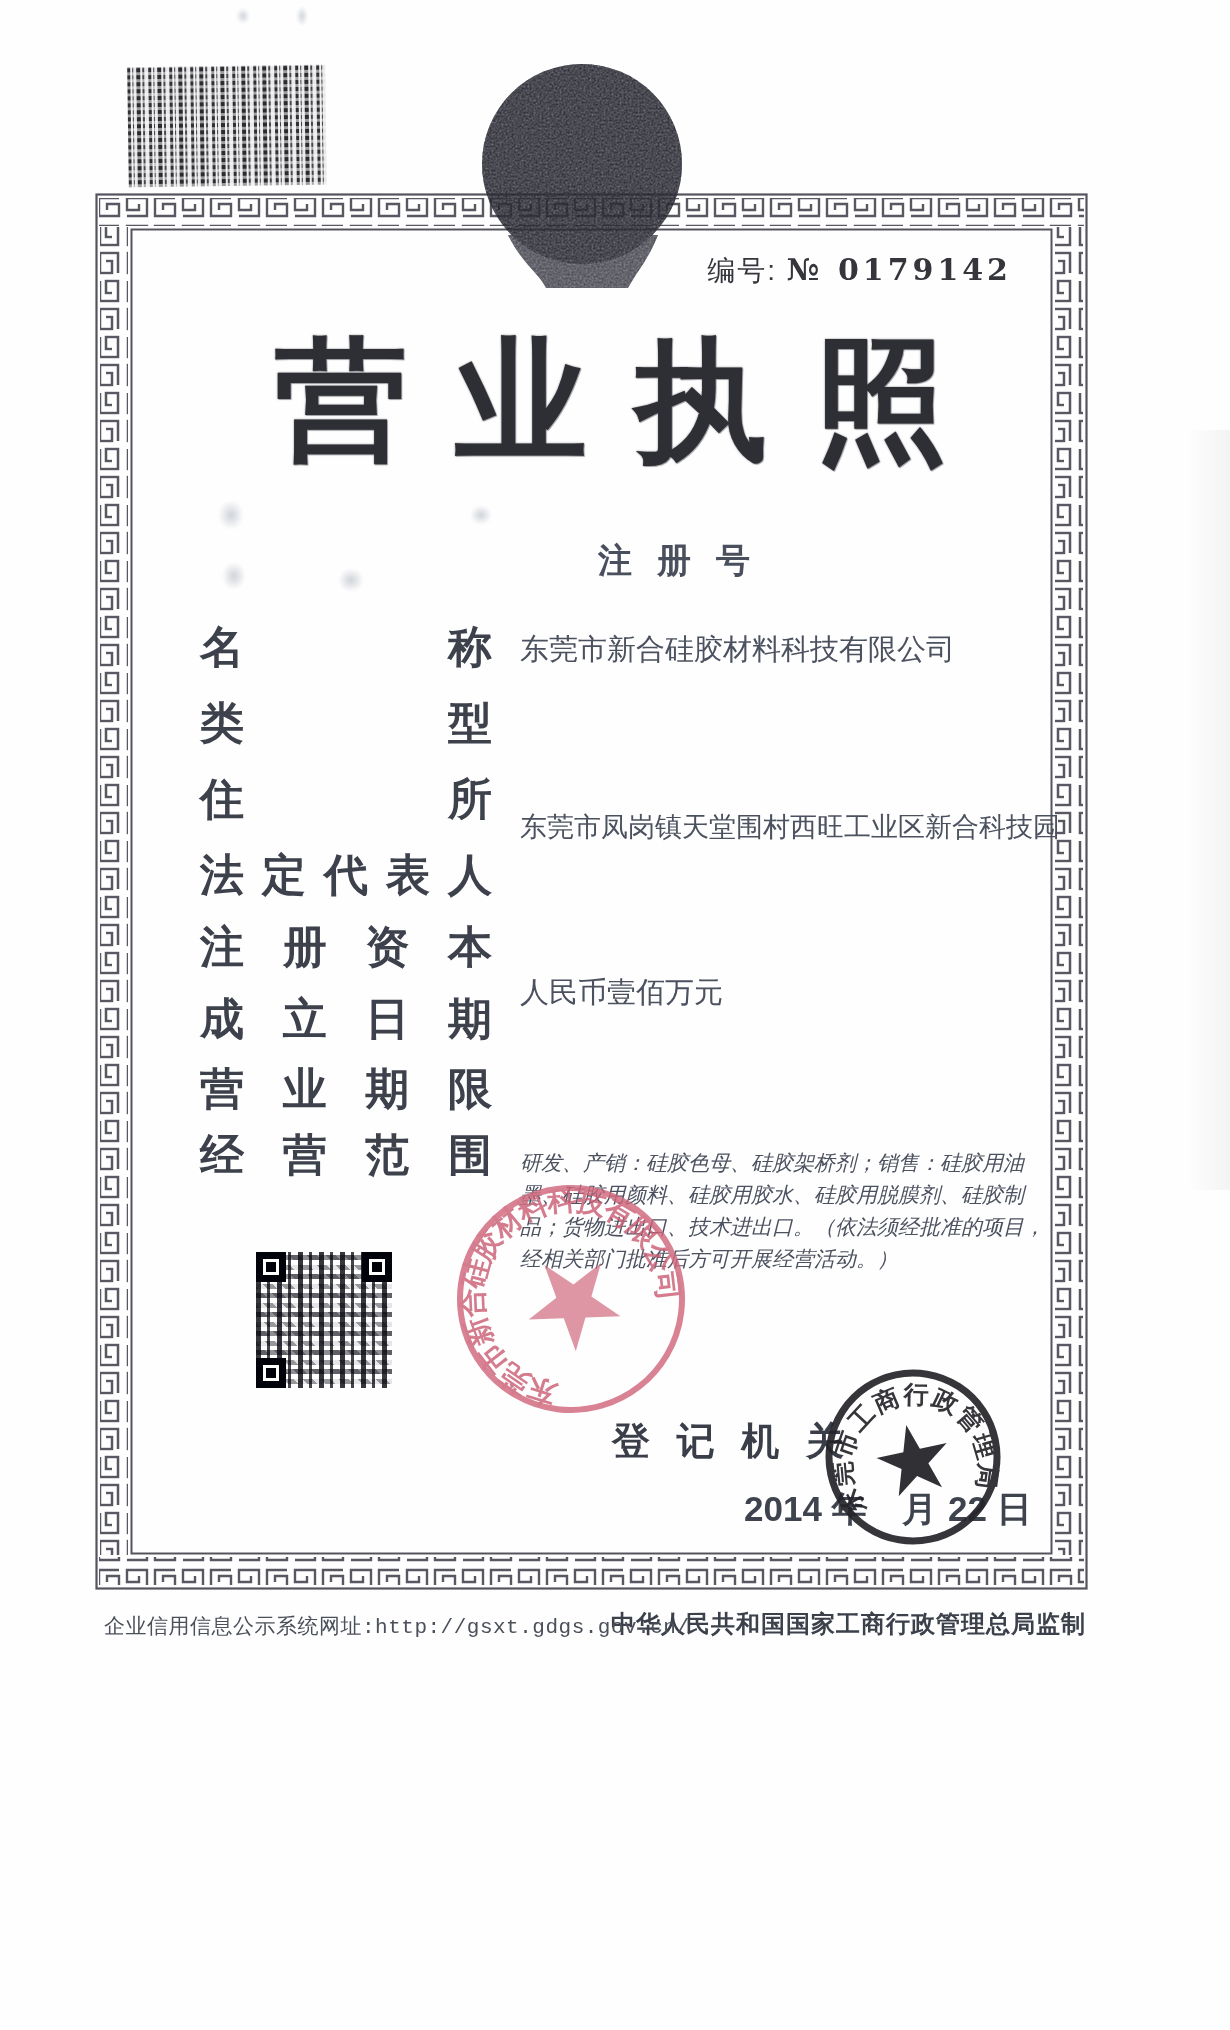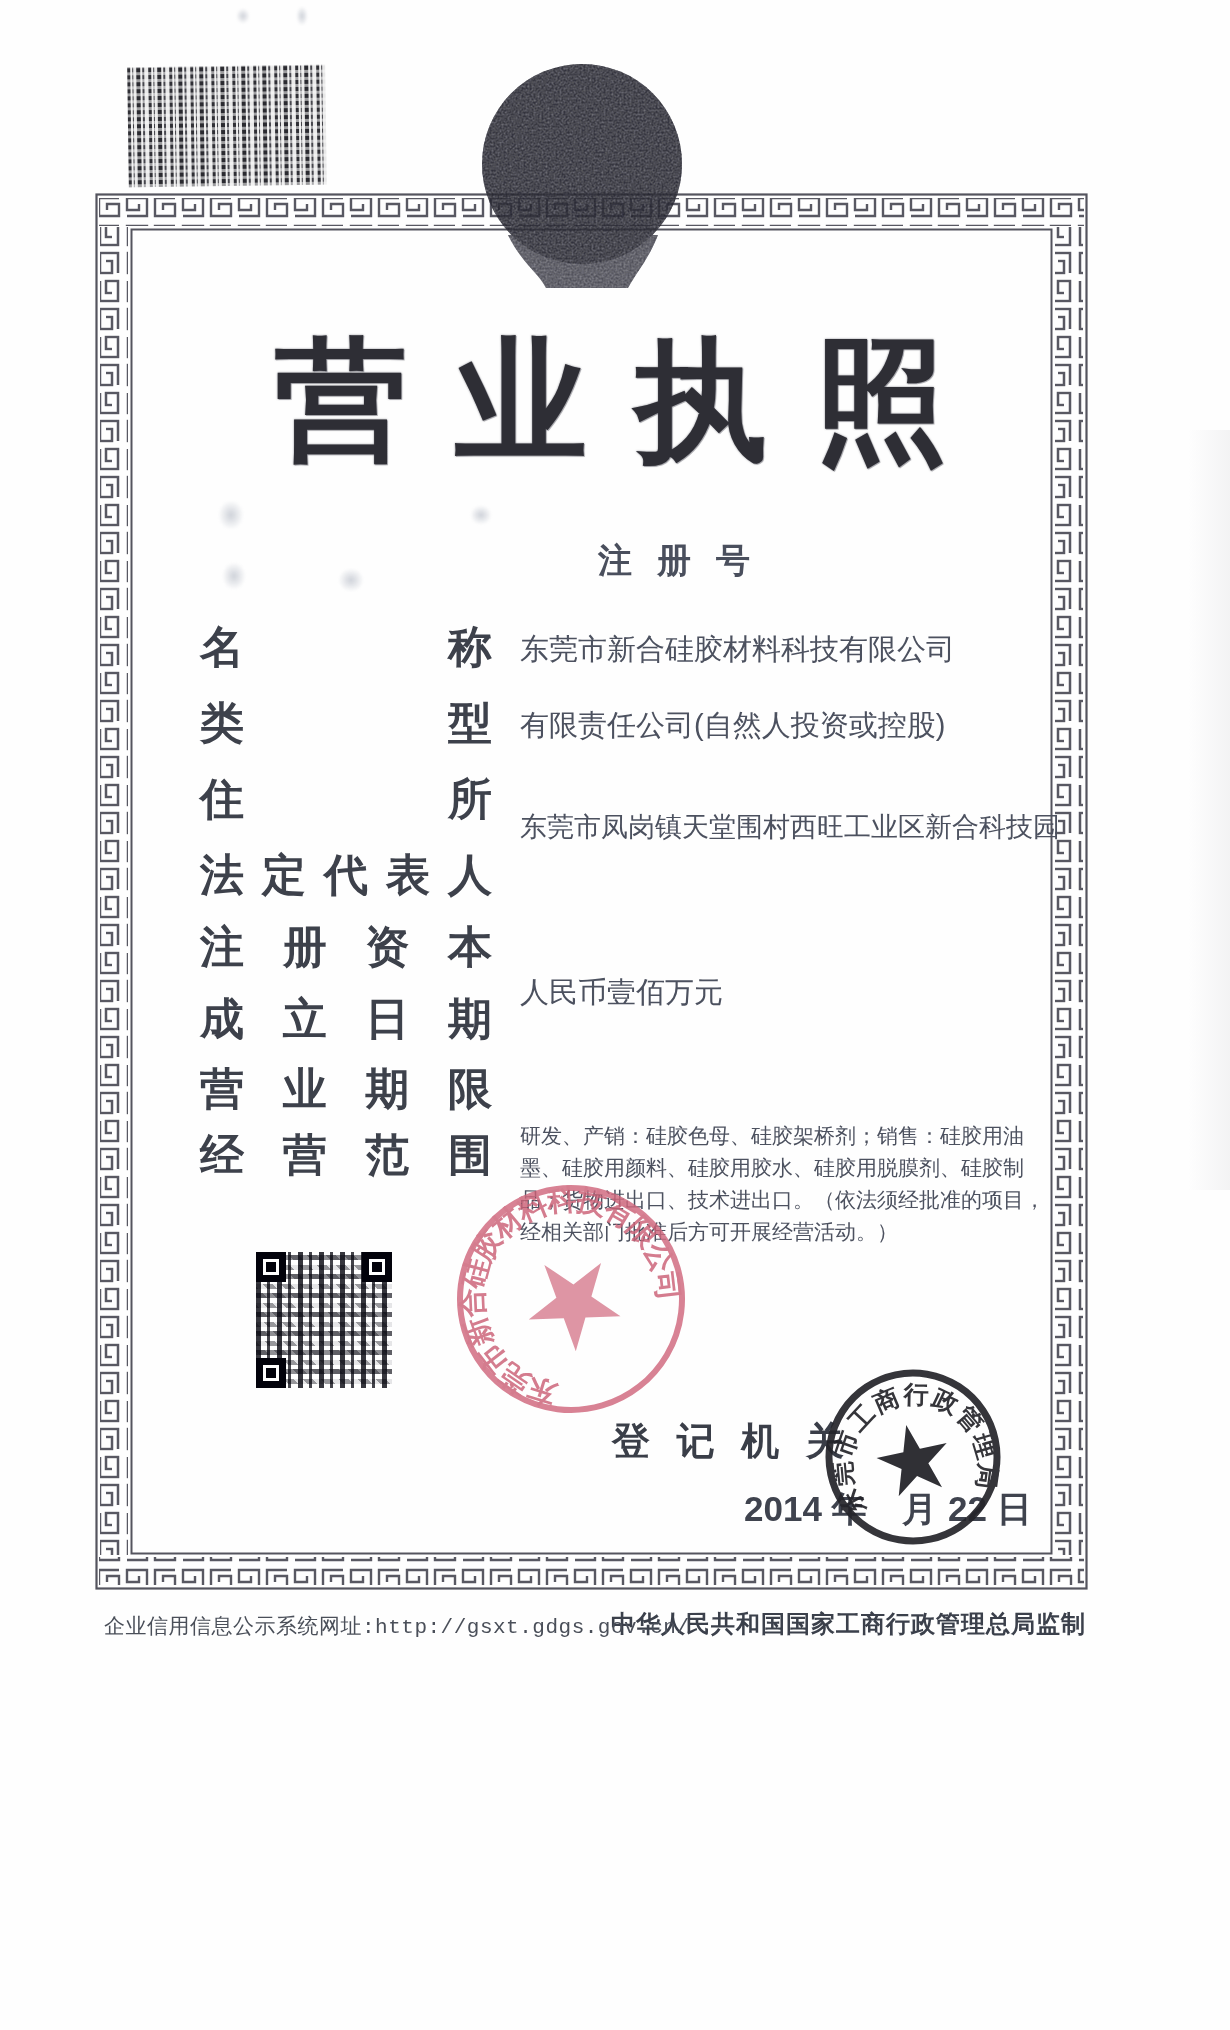--- a/index.html
+++ b/index.html
@@ -107,20 +107,24 @@
       <g filter="url(#grain)">
         <circle cx="114" cy="104" r="100" fill="#2e2e38"></circle>
         <path d="M40,175 C55,205 70,212 78,228 L160,228 C170,210 180,200 190,175 Z" fill="#2e2e38"></path>
       </g>
       <g filter="url(#grain)" opacity="0.8">
         <circle cx="114" cy="104" r="100" fill="#1f1f28"></circle>
       </g>
     </g>
   </svg>
 
+  <div class="abs serial">
+    <span>编号:</span>
+    <span class="no">№ 0179142</span>
+  </div>
 
   <div class="abs title">营业执照</div>
 
   <div class="abs regno-row">
     <div class="regno-label jchars">
         <span>注</span>
         <span>册</span>
         <span>号</span>
       </div>
   </div>
@@ -128,21 +132,20 @@
   <div class="abs flabel jchars" style="top:618px;">
       <span>名</span>
       <span>称</span>
     </div>
   <div class="abs fvalue" style="top:630px;">东莞市新合硅胶材料科技有限公司</div>
 
   <div class="abs flabel jchars" style="top:694px;">
       <span>类</span>
       <span>型</span>
     </div>
-  <div class="abs fvalue" style="top:706px;">有限责任公司(自然人投资或控股)</div>
 
   <div class="abs flabel jchars" style="top:770px;">
       <span>住</span>
       <span>所</span>
     </div>
   <div class="abs fvalue" style="top:784px;font-size:27px;margin-top:25px;">东莞市凤岗镇天堂围村西旺工业区新合科技园</div>
 
   <div class="abs flabel jchars" style="top:846px;">
       <span>法</span>
       <span>定</span>
@@ -172,21 +175,21 @@
       <span>期</span>
       <span>限</span>
     </div>
 
   <div class="abs flabel jchars" style="top:1126px;">
       <span>经</span>
       <span>营</span>
       <span>范</span>
       <span>围</span>
     </div>
-  <div class="abs fvalue scope" style="top:1120px;">研发、产销：硅胶色母、硅胶架桥剂；销售：硅胶用油墨、硅胶用颜料、硅胶用胶水、硅胶用脱膜剂、硅胶制品；货物进出口、技术进出口。（依法须经批准的项目，经相关部门批准后方可开展经营活动。）</div>
+  <div class="abs fvalue scope" style="top:1147px;font-style:italic;">研发、产销：硅胶色母、硅胶架桥剂；销售：硅胶用油墨、硅胶用颜料、硅胶用胶水、硅胶用脱膜剂、硅胶制品；货物进出口、技术进出口。（依法须经批准的项目，经相关部门批准后方可开展经营活动。）</div>
 
   <div class="abs qr">
     <div class="finder f-tl"></div>
     <div class="finder f-tr"></div>
     <div class="finder f-bl"></div>
   </div>
 
   <svg class="abs company-seal" width="246" height="246">
     <defs>
       <path id="sealArc" d="M 62,185 A 88 88 0 1 1 184,185" fill="none"></path>

